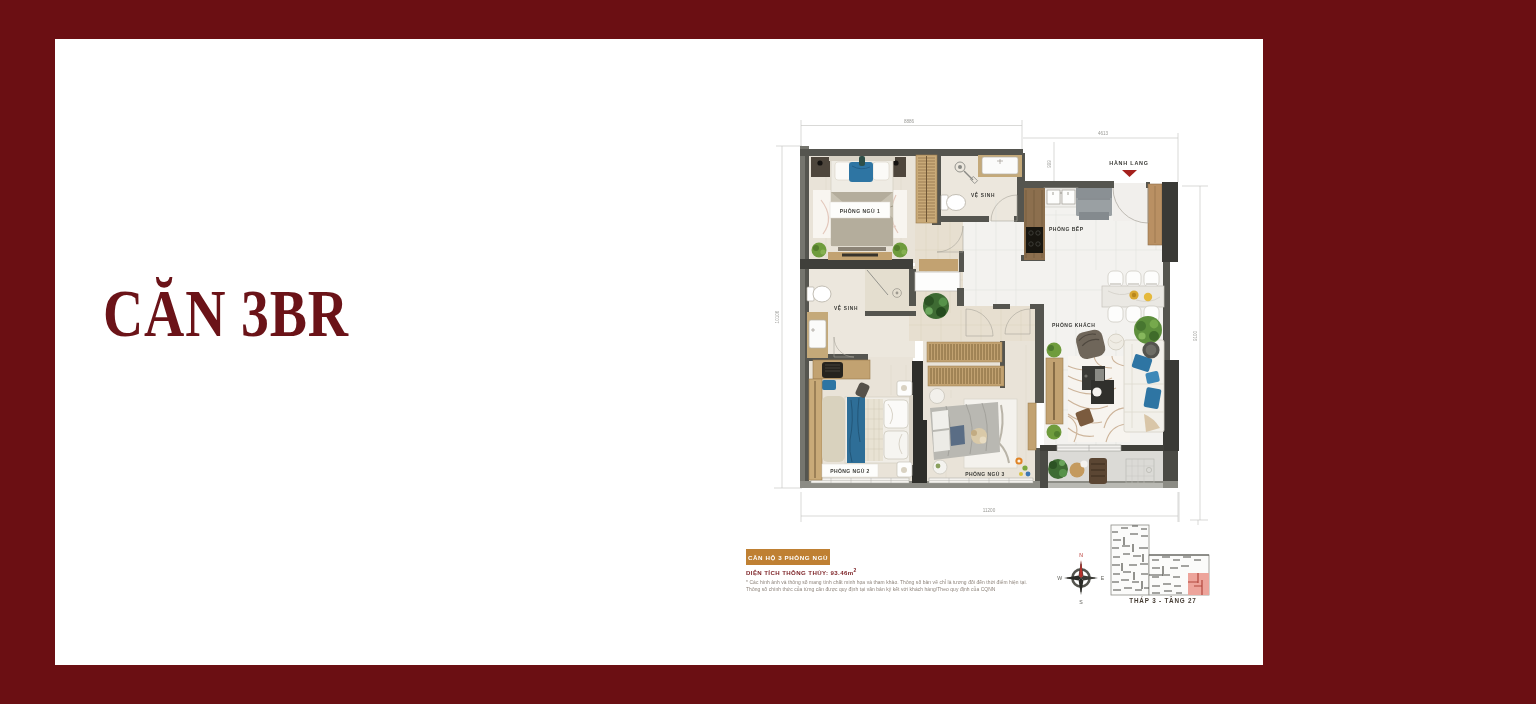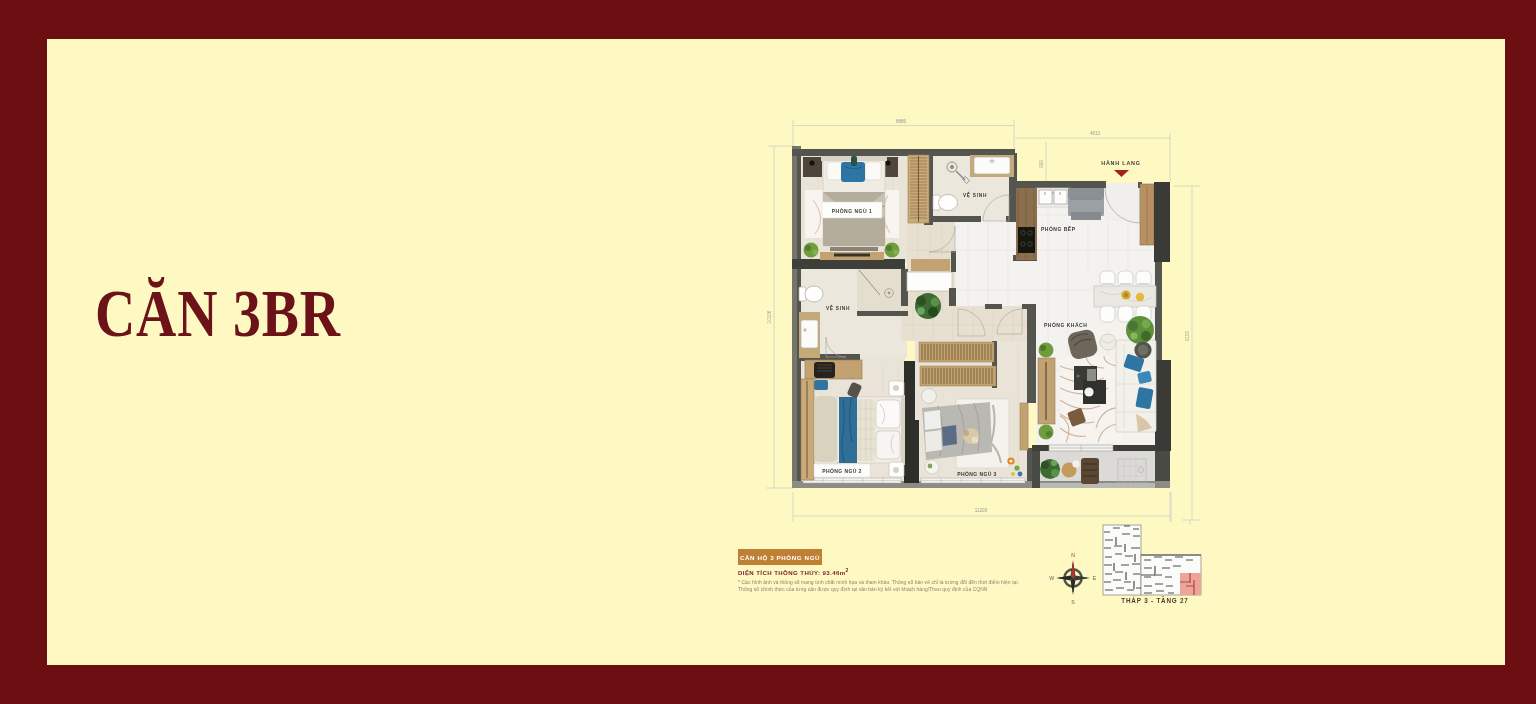--- a/index.html
+++ b/index.html
@@ -1,18 +1,18 @@
 <!DOCTYPE html>
 <html><head>
 <meta charset="utf-8">
 <style>
   html,body{margin:0;padding:0;}
   body{width:1536px;height:704px;background:#6b0f13;position:relative;overflow:hidden;
        font-family:"Liberation Sans", sans-serif;}
-  .panel{position:absolute;left:47px;top:39px;width:1458px;height:626px;background:#fef9c3;}
+  .panel{position:absolute;left:55px;top:39px;width:1208px;height:626px;background:#ffffff;}
   .title{position:absolute;left:48px;top:235px;font-family:"Liberation Serif",serif;
          font-weight:bold;font-size:68px;color:#6b1318;letter-spacing:1px;white-space:nowrap;
          transform:scaleX(0.82);transform-origin:0 0;}
   .tag{position:absolute;left:691px;top:510px;width:84px;height:16px;background:#bf8033;
        color:#fff;font-size:6.2px;font-weight:bold;letter-spacing:0.6px;text-align:center;
        line-height:17px;}
   .area{position:absolute;left:691px;top:528px;font-size:6.1px;font-weight:bold;color:#7c2125;
         letter-spacing:0.4px;}
   .area sup{font-size:5px;}
   .disc{position:absolute;left:691px;top:541px;width:286px;font-size:4.9px;color:#8b8178;

